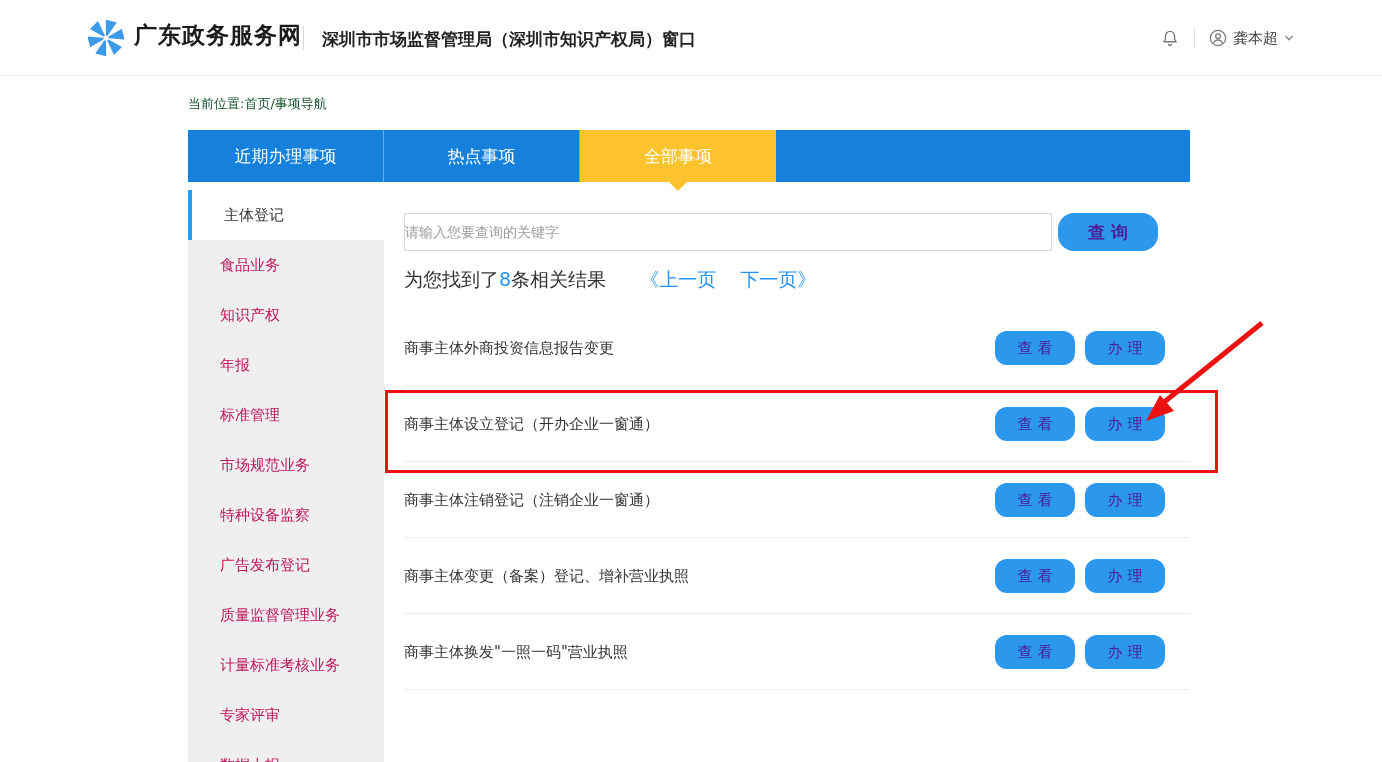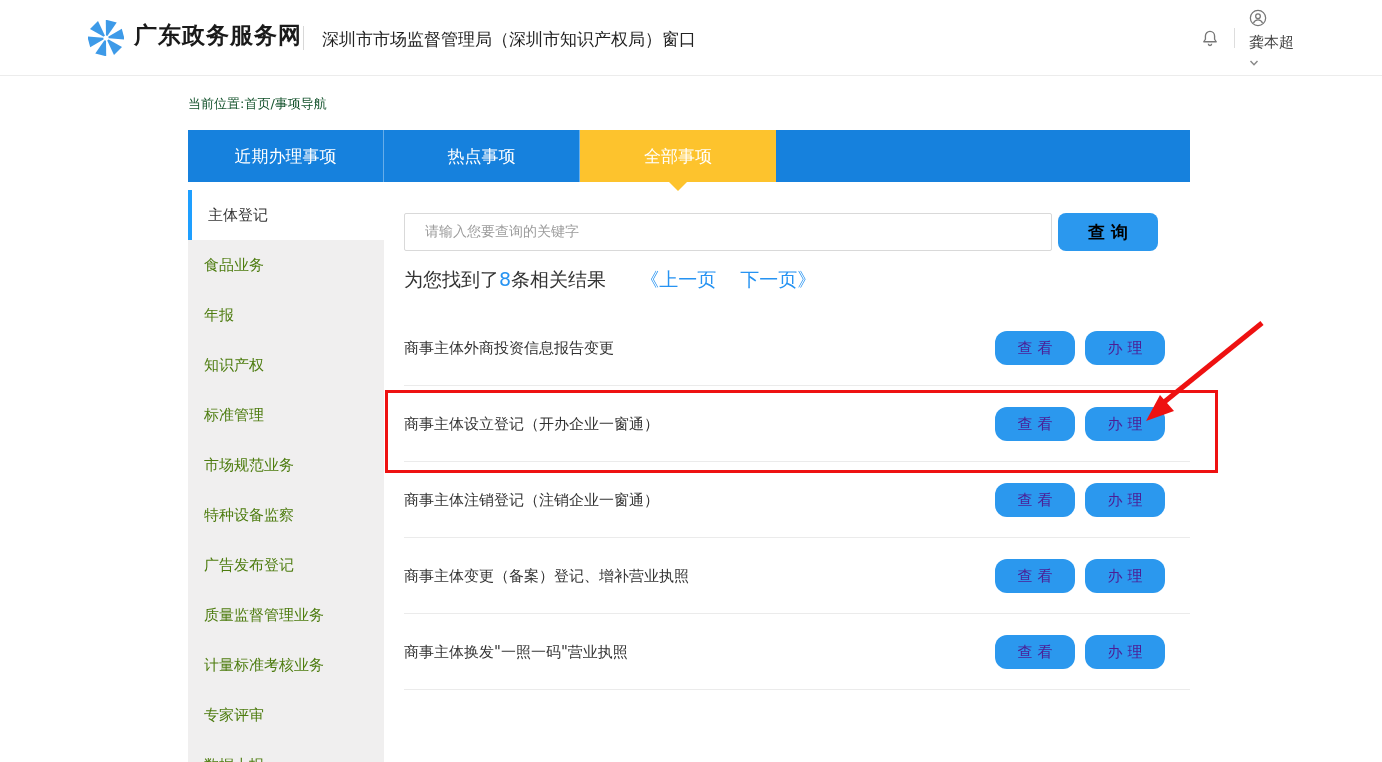--- a/index.html
+++ b/index.html
@@ -6,46 +6,46 @@
   html,body { background:#fff; }
   body { font-family:"DejaVu Sans","Liberation Sans",sans-serif; }
   .page { position:relative; width:1382px; height:762px; background:#fff; overflow:hidden; }
 
   
   .header { position:absolute; left:0; top:0; width:1382px; height:76px; background:#fff; border-bottom:1px solid #ececec; }
   .logo-wrap { position:absolute; left:88px; top:20px; display:flex; cursor:pointer; }
   .logo-icon { width:36px; height:36px; }
   .site-name { margin-left:10px; font-size:23px; font-weight:bold; color:#1a1a1a; letter-spacing:1px; }
   .h-divider { position:absolute; left:303px; top:26px; width:1px; height:24px; background:#d8d8d8; }
-  .window-title { position:absolute; left:322px; top:28px; font-size:17px; font-weight:normal; color:#222; }
+  .window-title { position:absolute; left:322px; top:28px; font-size:17px; font-weight:bold; color:#222; }
   .header-right { position:absolute; right:88px; top:0; height:76px; display:flex; align-items:center; gap:14px; }
   .bell { width:20px; height:22px; cursor:pointer; }
   .hr-sep { width:1px; height:20px; background:#ddd; }
-  .user-chip { display:flex; align-items:flex-start; gap:6px; cursor:pointer; color:#444; font-size:15px;flex-direction:column; }
+  .user-chip { display:flex; align-items:center; gap:6px; cursor:pointer; color:#444; font-size:15px; }
   .user-icn { width:18px; height:18px; }
   .chev { width:10px; height:10px; }
 
   
   .breadcrumb { position:absolute; left:188px; top:95px; font-size:13px; color:#14532d; }
 
   
   .tabbar { position:absolute; left:188px; top:130px; width:1002px; height:52px; background:#1681dd; display:flex; }
   .tab { width:196px; height:52px; line-height:52px; text-align:center; color:#fff; font-size:17px; cursor:pointer; border-right:1px solid rgba(255,255,255,.35); }
   .tab.active { background:#fdc32d; border-right:none; position:relative; }
   .tab-tri { position:absolute; left:481px; top:52px; width:0; height:0; border-left:9px solid transparent; border-right:9px solid transparent; border-top:9px solid #fdc32d; }
 
   
   .sidebar { position:absolute; left:188px; top:190px; width:196px; height:600px; background:#f0efef; }
-  .side-item { height:50px; line-height:50px; padding-left:16px; font-size:15px; color:#4d7c0f; cursor:pointer; }
+  .side-item { height:50px; line-height:50px; padding-left:32px; font-size:15px; color:#be185d; cursor:pointer; }
   .side-item.active { background:#fff; border-left:4px solid #1e9fff; color:#333; }
 
   
-  .search-input { position:absolute; left:404px; top:213px; width:648px; height:38px; border:1px solid #d9d9d9; border-radius:2px; padding:0 20px; font-size:14px; color:#333; outline:none; font-family:Liberation Mono, monospace; }
+  .search-input { position:absolute; left:404px; top:213px; width:648px; height:38px; border:1px solid #d9d9d9; border-radius:2px; padding:0 0; font-size:14px; color:#333; outline:none; font-family:Liberation Sans, sans-serif; }
   .search-input::placeholder { color:#9c9c9c; }
-  .search-btn { position:absolute; left:1058px; top:213px; width:100px; height:38px; background:#2b98ee; color:#000000; border:none; border-radius:8px; font-size:17px; font-weight:bold; cursor:pointer; font-family:inherit; }
+  .search-btn { position:absolute; left:1058px; top:213px; width:100px; height:38px; background:#2b98ee; color:#4c1d95; border:none; border-radius:16px; font-size:17px; font-weight:bold; cursor:pointer; font-family:inherit; }
 
   
   .results-line { position:absolute; left:404px; top:267px; font-size:19px; color:#333; }
   .res-count { color:#2693f2; }
   .pager { color:#2693f2; cursor:pointer; }
   .pg-prev { margin-left:28px; }
   .pg-next { margin-left:18px; }
 
   
   .rows { position:absolute; left:404px; top:310px; width:786px; }
@@ -106,22 +106,22 @@
   <div class="tabbar">
     <div class="tab">近期办理事项</div>
     <div class="tab">热点事项</div>
     <div class="tab active">全部事项</div>
     <div class="tab-tri"></div>
   </div>
 
   <div class="sidebar">
     <div class="side-item active">主体登记</div>
     <div class="side-item">食品业务</div>
+    <div class="side-item">知识产权</div>
     <div class="side-item">年报</div>
-    <div class="side-item">知识产权</div>
     <div class="side-item">标准管理</div>
     <div class="side-item">市场规范业务</div>
     <div class="side-item">特种设备监察</div>
     <div class="side-item">广告发布登记</div>
     <div class="side-item">质量监督管理业务</div>
     <div class="side-item">计量标准考核业务</div>
     <div class="side-item">专家评审</div>
     <div class="side-item">数据上报</div>
   </div>
 

